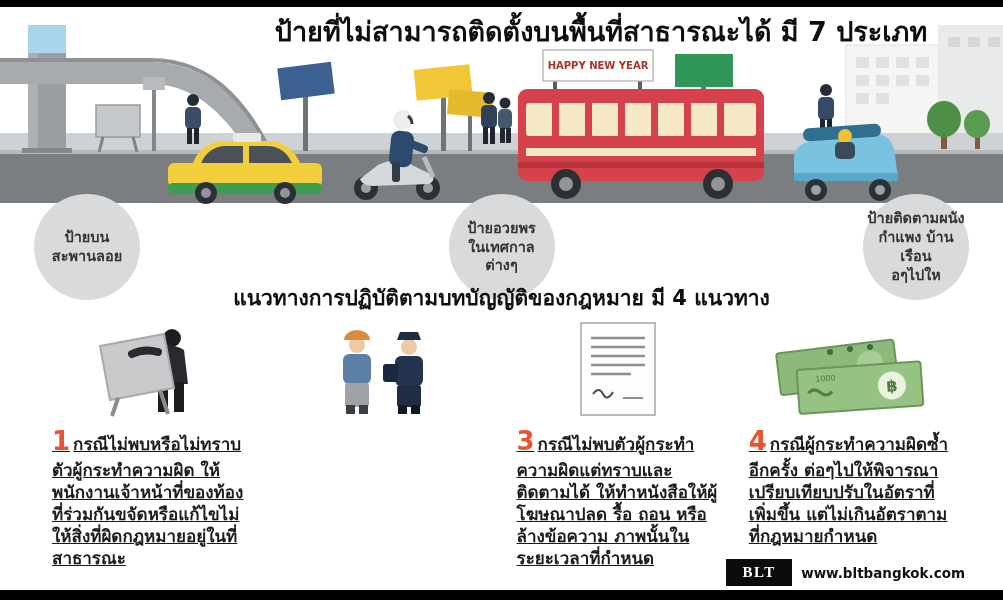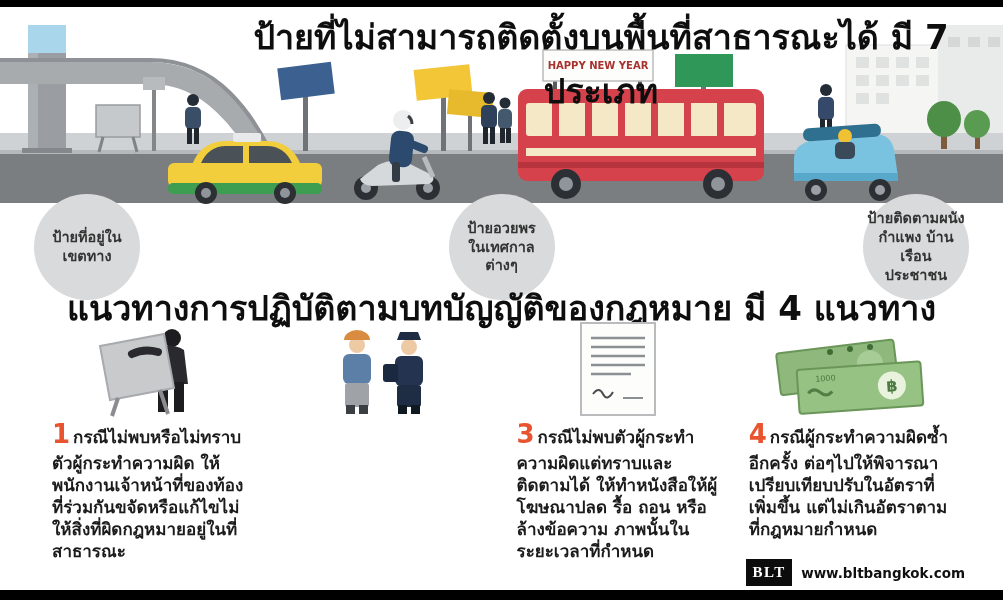--- a/index.html
+++ b/index.html
@@ -4,35 +4,35 @@
 <style>
   * { margin:0; padding:0; box-sizing:border-box; }
   html,body { background:#ffffff; }
   body { font-family:"DejaVu Sans","Liberation Sans",sans-serif; }
   .page { position:relative; width:1003px; height:600px; background:#fff; overflow:hidden; }
   .bar { position:absolute; left:0; width:100%; background:#000; }
   .bar.top { top:0; height:7px; }
   .bar.bottom { bottom:0; height:10px; }
   .scene { position:absolute; top:7px; left:0; }
   .main-title { position:absolute; top:10px; left:205px; right:6px; text-align:center;
-                font-size:34px; font-weight:800; color:#0e0e0e; }
+                font-size:27px; font-weight:800; color:#0e0e0e; }
   .circles { position:absolute; top:194px; left:0; right:0; display:flex;
              justify-content:space-between; padding:0 34px; }
   .circle { width:106px; height:106px; border-radius:50%; background:#d9dadb;
             display:flex; align-items:center; justify-content:center; text-align:center; }
   .circle span { font-size:14.5px; font-weight:700; color:#333; line-height:1.3; white-space:pre-line; }
   .section-title { position:absolute; top:281px; left:0; right:0; text-align:center;
-                   font-size:34px; font-weight:800; color:#0e0e0e; }
+                   font-size:21px; font-weight:800; color:#0e0e0e; }
   .guides { position:absolute; top:318px; left:0; right:0; display:flex; gap:30px; padding:0 52px; }
   .guide { flex:1; }
   .guide-icon { height:100px; display:flex; align-items:flex-end; justify-content:center; }
-  .guide-text { margin-top:0; font-size:17px; font-weight:600; line-height:1.3; color:#1b1b1b; }
+  .guide-text { margin-top:7px; font-size:17px; font-weight:600; line-height:1.3; color:#1b1b1b;text-decoration:underline; }
   .g-num { color:#e8542f; font-size:26px; font-weight:800; margin-right:3px; }
   .footer { position:absolute; bottom:14px; right:38px; display:flex; align-items:center; gap:9px; }
-  .blt-logo { width:46px; height:27px; background:#0c0c0c; color:#fff; display:flex;
+  .blt-logo { width:66px; height:27px; background:#0c0c0c; color:#fff; display:flex;
               align-items:center; justify-content:center;
               font-family:"Liberation Serif","DejaVu Serif",serif; font-weight:700;
               font-size:15px; letter-spacing:1.5px; }
   .website { font-size:13.5px; font-weight:700; color:#101010; }
 </style>
 </head>
 <body>
 
 <div class="page">
   <div class="bar top"></div>
@@ -189,32 +189,32 @@
         <circle cx="816" cy="183" r="5" fill="#9aa0a5"></circle>
       <circle cx="880" cy="183" r="11" fill="#2c3034"></circle>
         <circle cx="880" cy="183" r="5" fill="#9aa0a5"></circle>
     </g>
   </svg>
 
   <h1 class="main-title">ป้ายที่ไม่สามารถติดตั้งบนพื้นที่สาธารณะได้ มี 7 ประเภท</h1>
 
   <div class="circles">
     <div class="circle">
-        <span>ป้ายที่อยู่ใน
-เขตทาง</span>
+        <span>ป้ายบน
+สะพานลอย</span>
       </div>
     <div class="circle">
         <span>ป้ายอวยพร
 ในเทศกาล
 ต่างๆ</span>
       </div>
     <div class="circle">
         <span>ป้ายติดตามผนัง
 กำแพง บ้านเรือน
-ประชาชน</span>
+อๆไปให</span>
       </div>
   </div>
 
   <h2 class="section-title">แนวทางการปฏิบัติตามบทบัญญัติของกฎหมาย มี 4 แนวทาง</h2>
 
   <div class="guides">
     <div class="guide">
       <div class="guide-icon">
         <svg width="130" height="92" viewBox="0 0 130 92">
           <circle cx="84" cy="12" r="9" fill="#1d1d1f"></circle>

